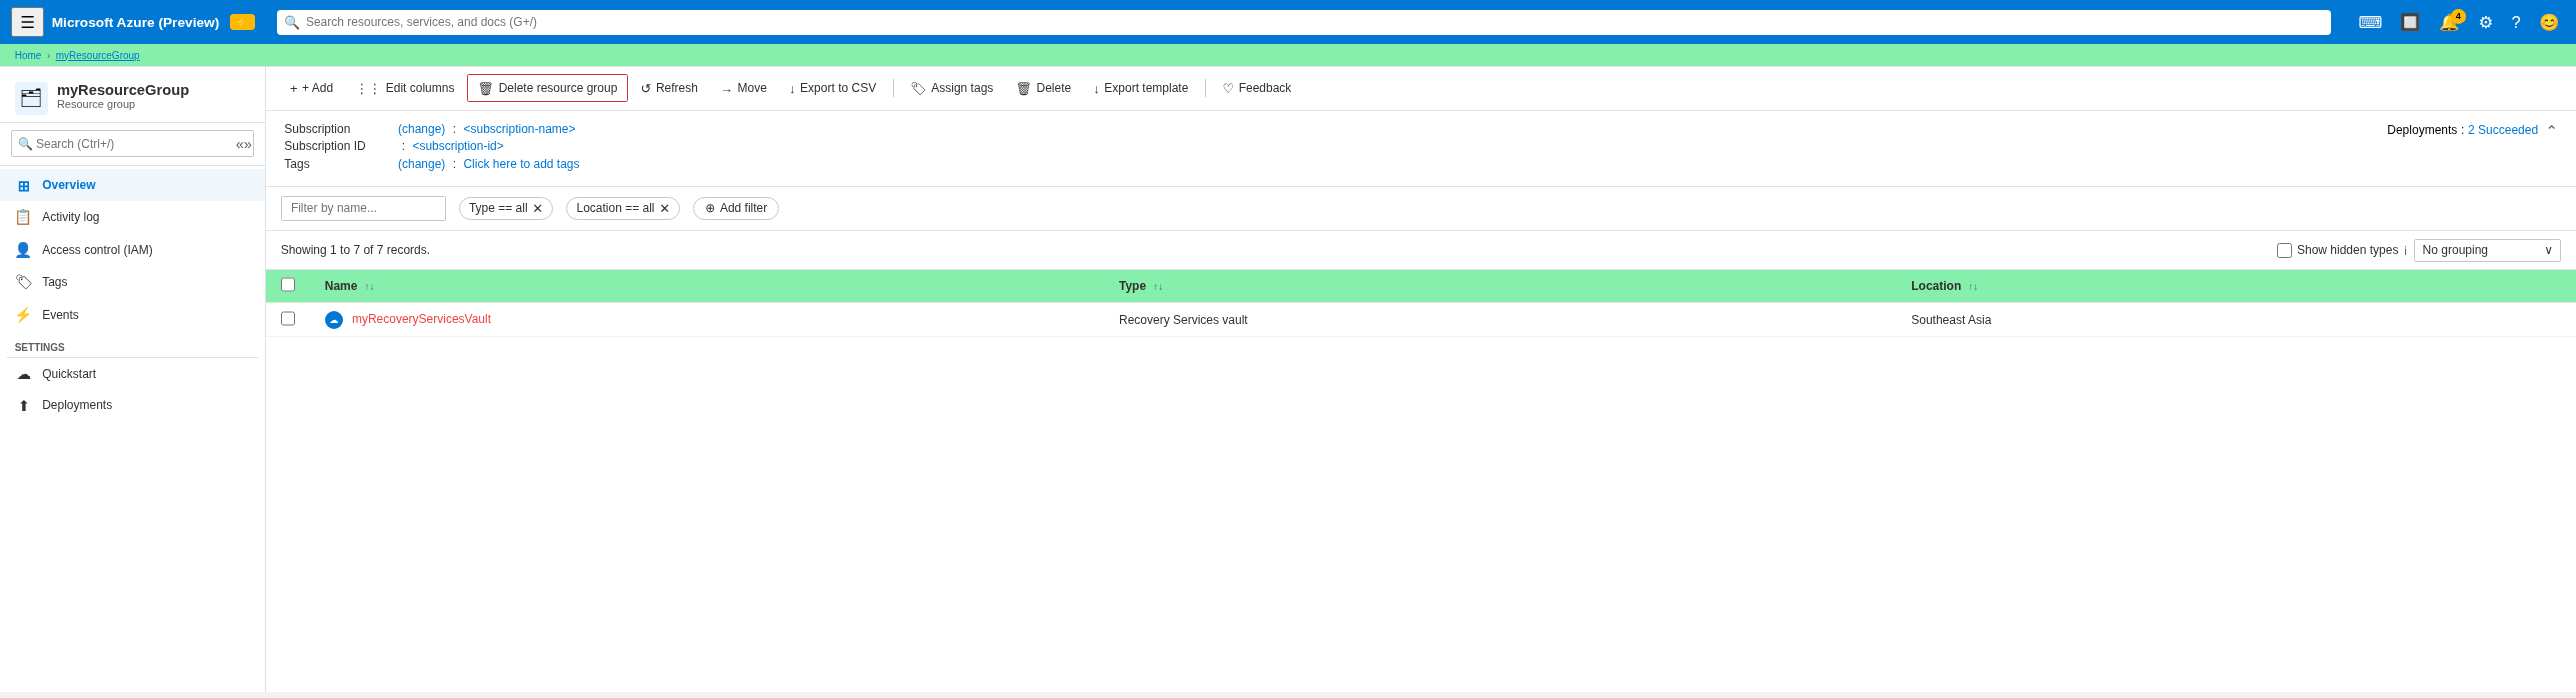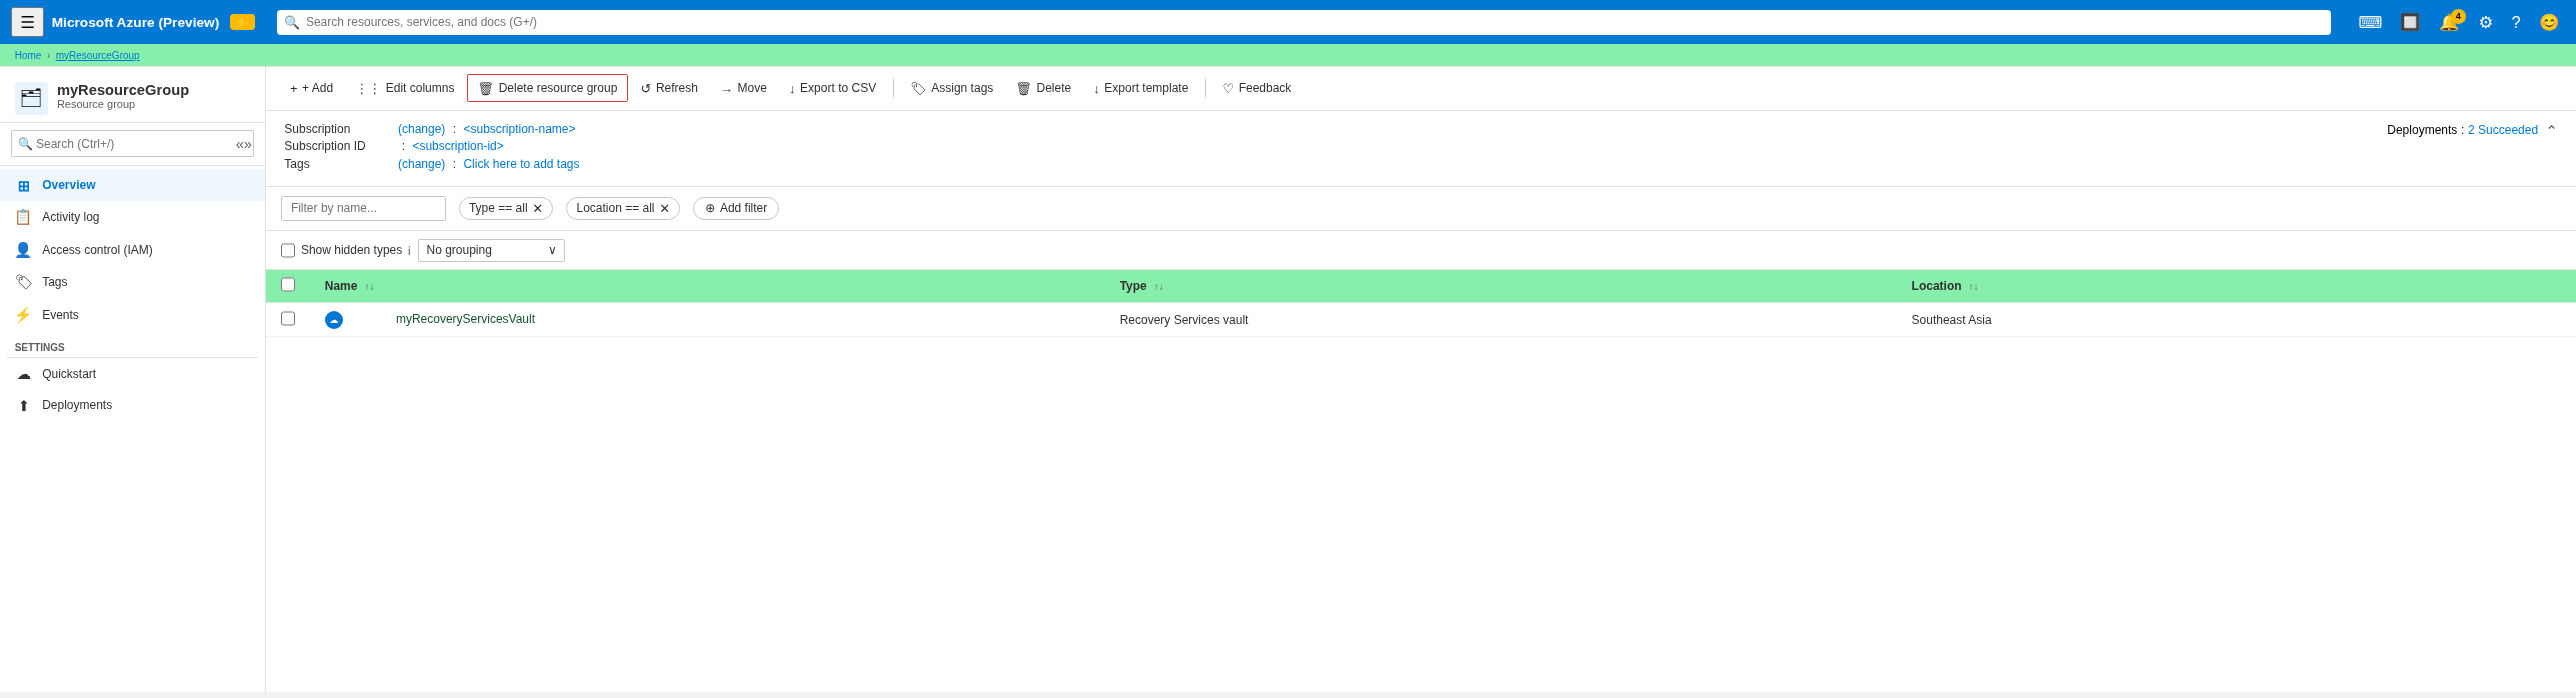--- a/index.html
+++ b/index.html
@@ -375,21 +375,21 @@
       padding: 7.3px 14.7px;
       border-bottom: 0.9px solid #f3f2f1;
       color: #323130;
     }
     .sort-icon { color: #605e5c; font-size: 10px; margin-left: 3.7px; }
     .table-checkbox {
       width: 14.7px;
       height: 14.7px;
       cursor: pointer;
     }
-    .table-link { color: #14532d; cursor: pointer; margin-left: 44px; }
+    .table-link { color: #ef4444; cursor: pointer; }
     .th-checkbox { width: 37px; }
 
     
     .col-name { width: 35%; }
     .col-type { width: 35%; }
     .col-location { width: 30%; }
 
     
     .row-icon {
       width: 18.3px;
@@ -594,20 +594,21 @@
         <button class="filter-tag-close">✕</button>
       </div>
 
       <button class="add-filter-btn">
         <span>⊕</span>
         <span>Add filter</span>
       </button>
     </div>
 
     <div class="table-controls">
+      <span class="records-count">Showing 1 to 7 of 7 records.</span>
       <label class="show-hidden-label">
         <input type="checkbox" class="table-checkbox" style="">
         <span>Show hidden types</span>
         <span class="info-icon" title="Info">ℹ</span>
       </label>
       <div class="grouping-select">
         <span>No grouping</span>
         <span>∨</span>
       </div>
     </div>

